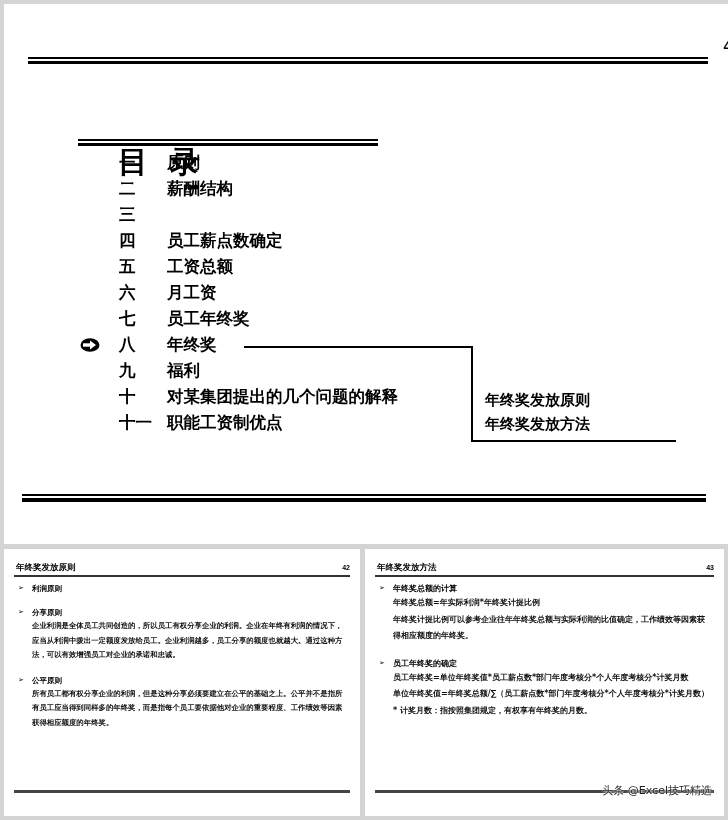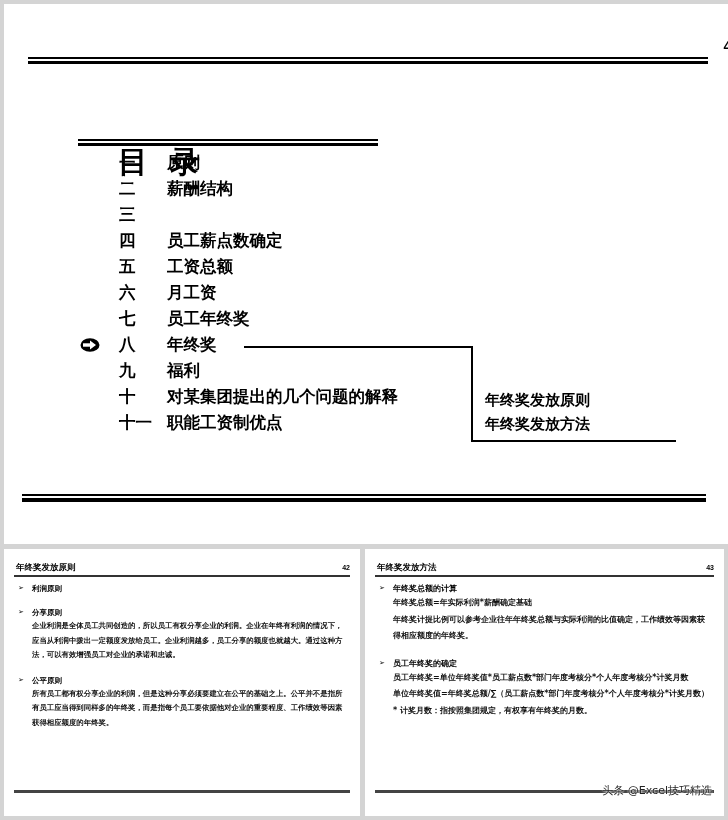--- a/index.html
+++ b/index.html
@@ -181,21 +181,21 @@
   <div class="s-bottom-rule" style="width:336px"></div>
 </div>
 
 <div class="slide" id="slide-43">
   <div class="s-title">年终奖发放方法</div>
   <div class="s-num">43</div>
   <div class="s-rule" style="width:339px"></div>
   <div class="s-body">
     <div class="sec" style="margin-bottom:12px">
       <div class="sec-head"><span class="bullet">➢</span><span>年终奖总额的计算</span></div>
-      <div class="sec-text">年终奖总额=年实际利润*薪酬确定基础</div>
+      <div class="sec-text">年终奖总额=年实际利润*年终奖计提比例</div>
       <div class="sec-text">年终奖计提比例可以参考企业往年年终奖总额与实际利润的比值确定，工作绩效等因素获得相应额度的年终奖。</div>
     </div>
     <div class="sec">
       <div class="sec-head"><span class="bullet">➢</span><span>员工年终奖的确定</span></div>
       <div class="sec-text">员工年终奖=单位年终奖值*员工薪点数*部门年度考核分*个人年度考核分*计奖月数</div>
       <div class="sec-text">单位年终奖值=年终奖总额/∑（员工薪点数*部门年度考核分*个人年度考核分*计奖月数）</div>
       <div class="sec-text">* 计奖月数：指按照集团规定，有权享有年终奖的月数。</div>
     </div>
   </div>
   <div class="s-bottom-rule" style="width:339px"></div>

